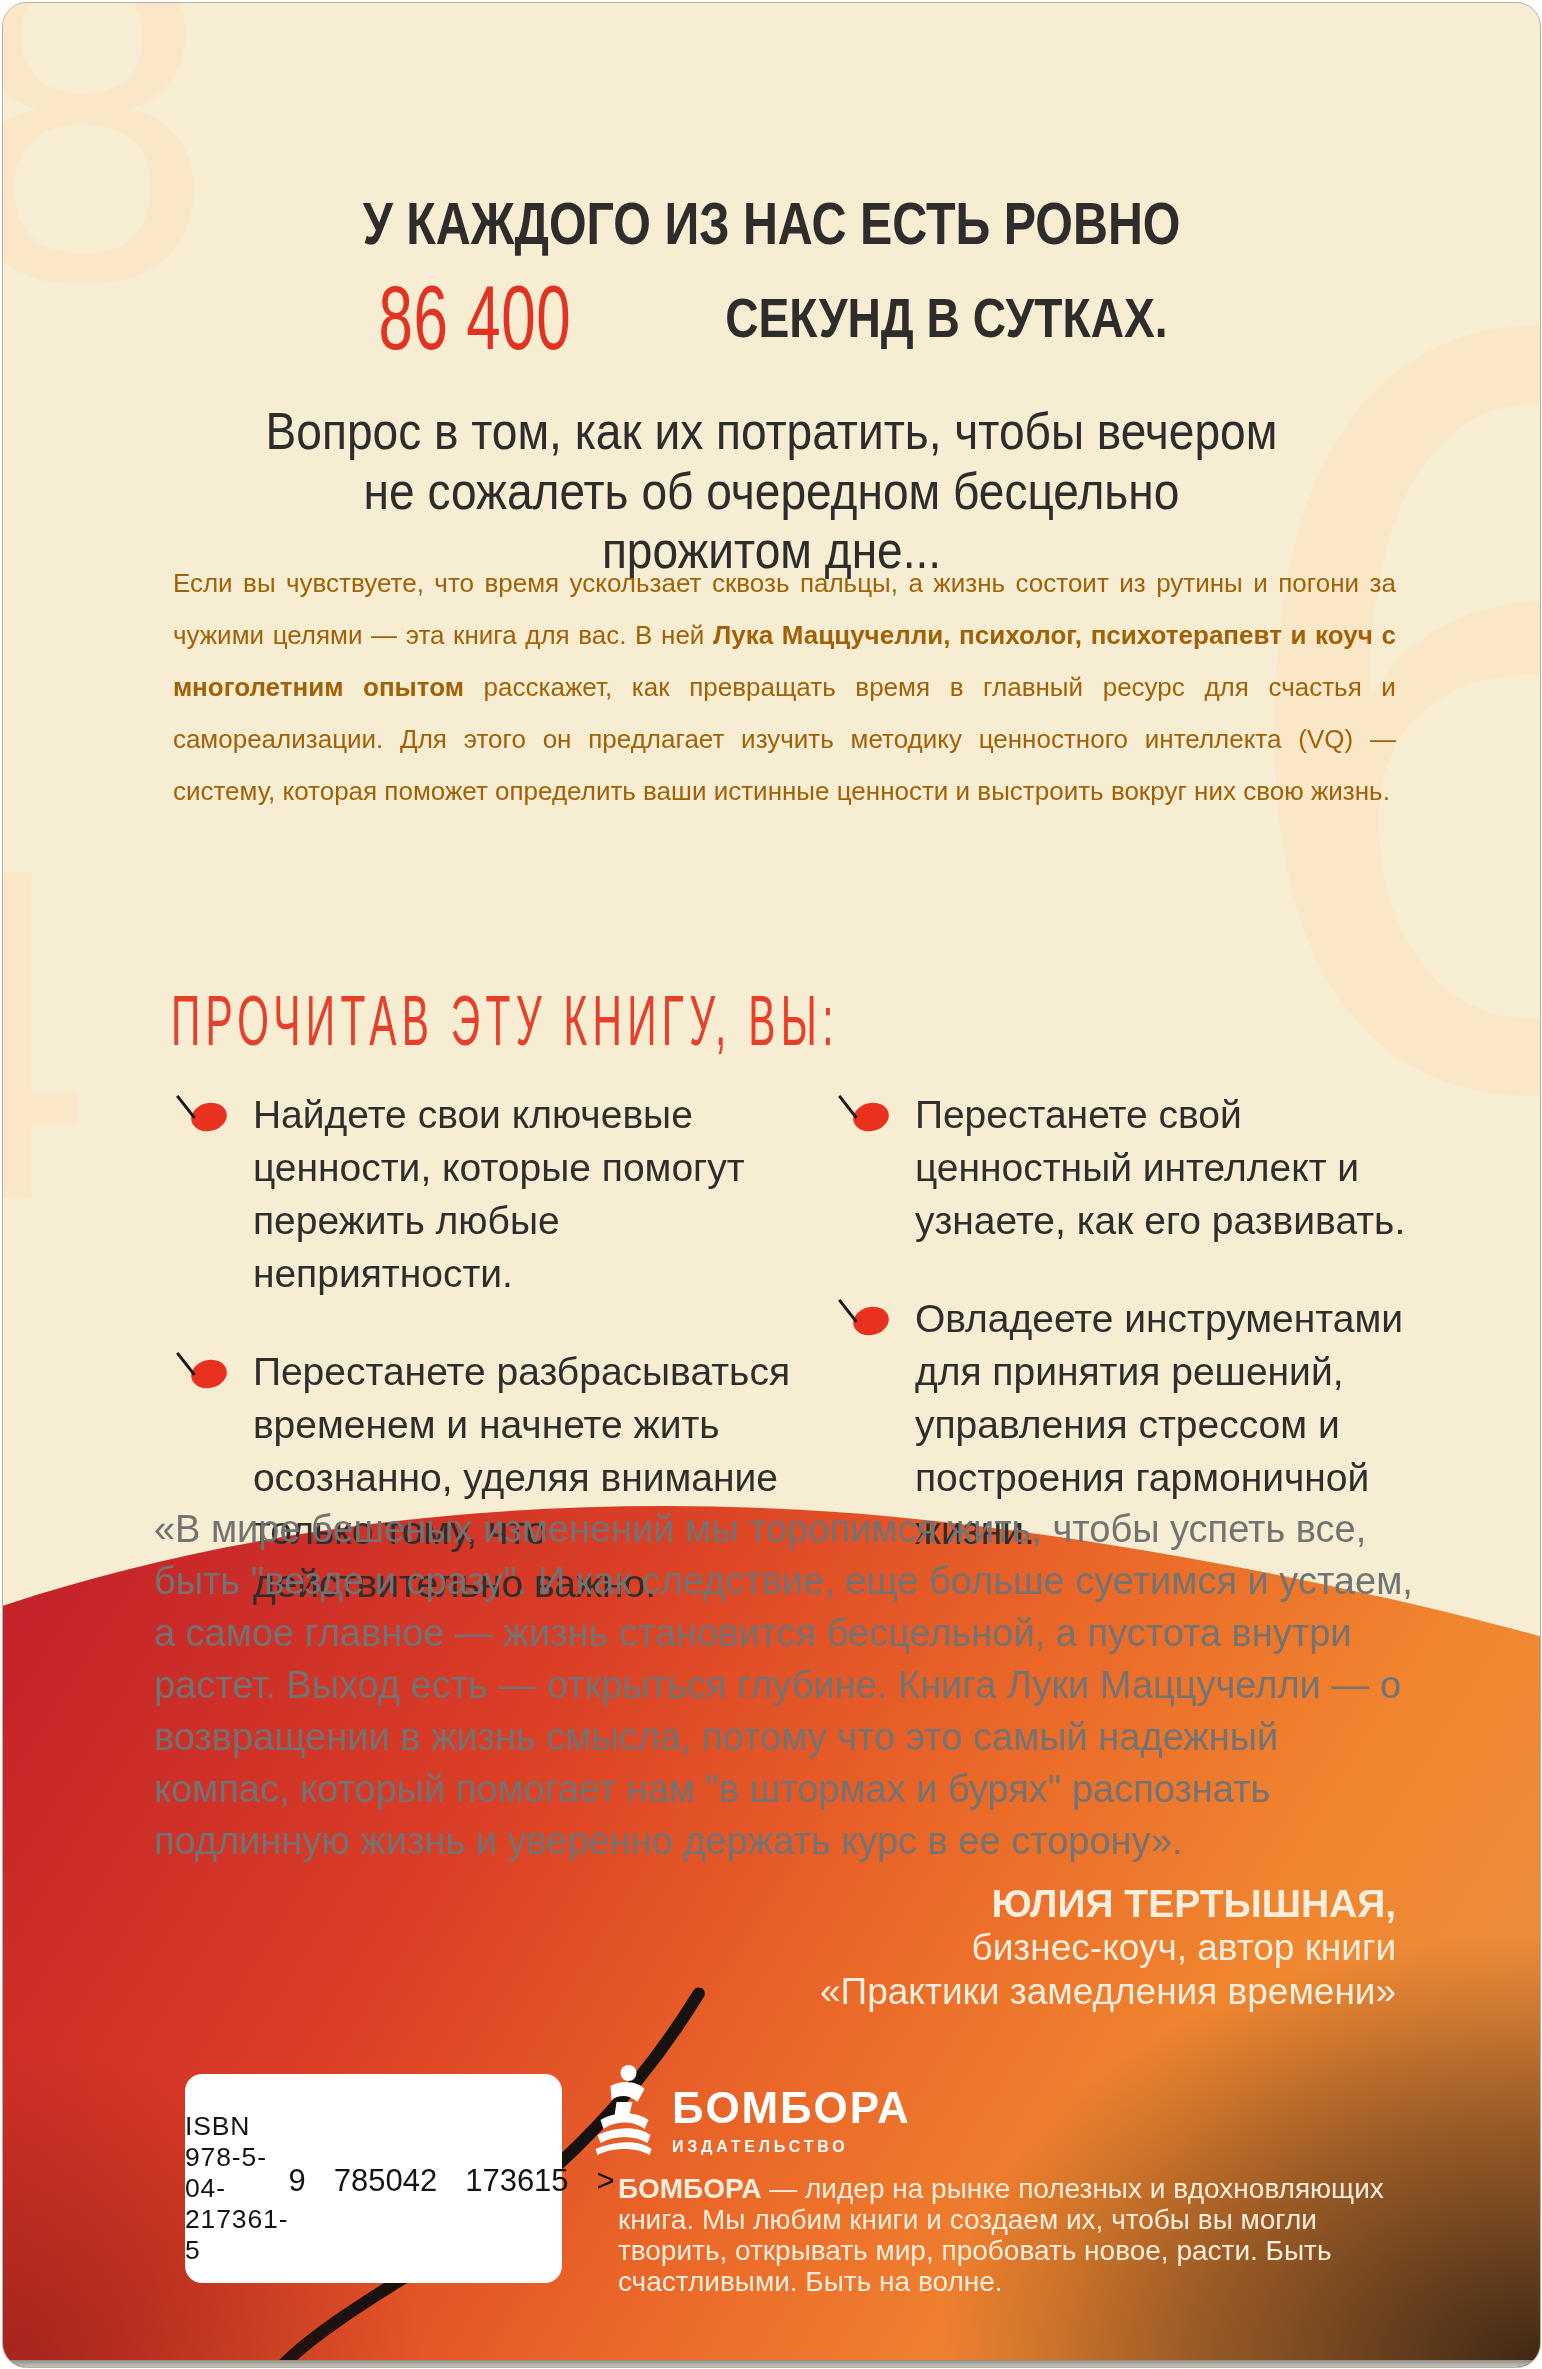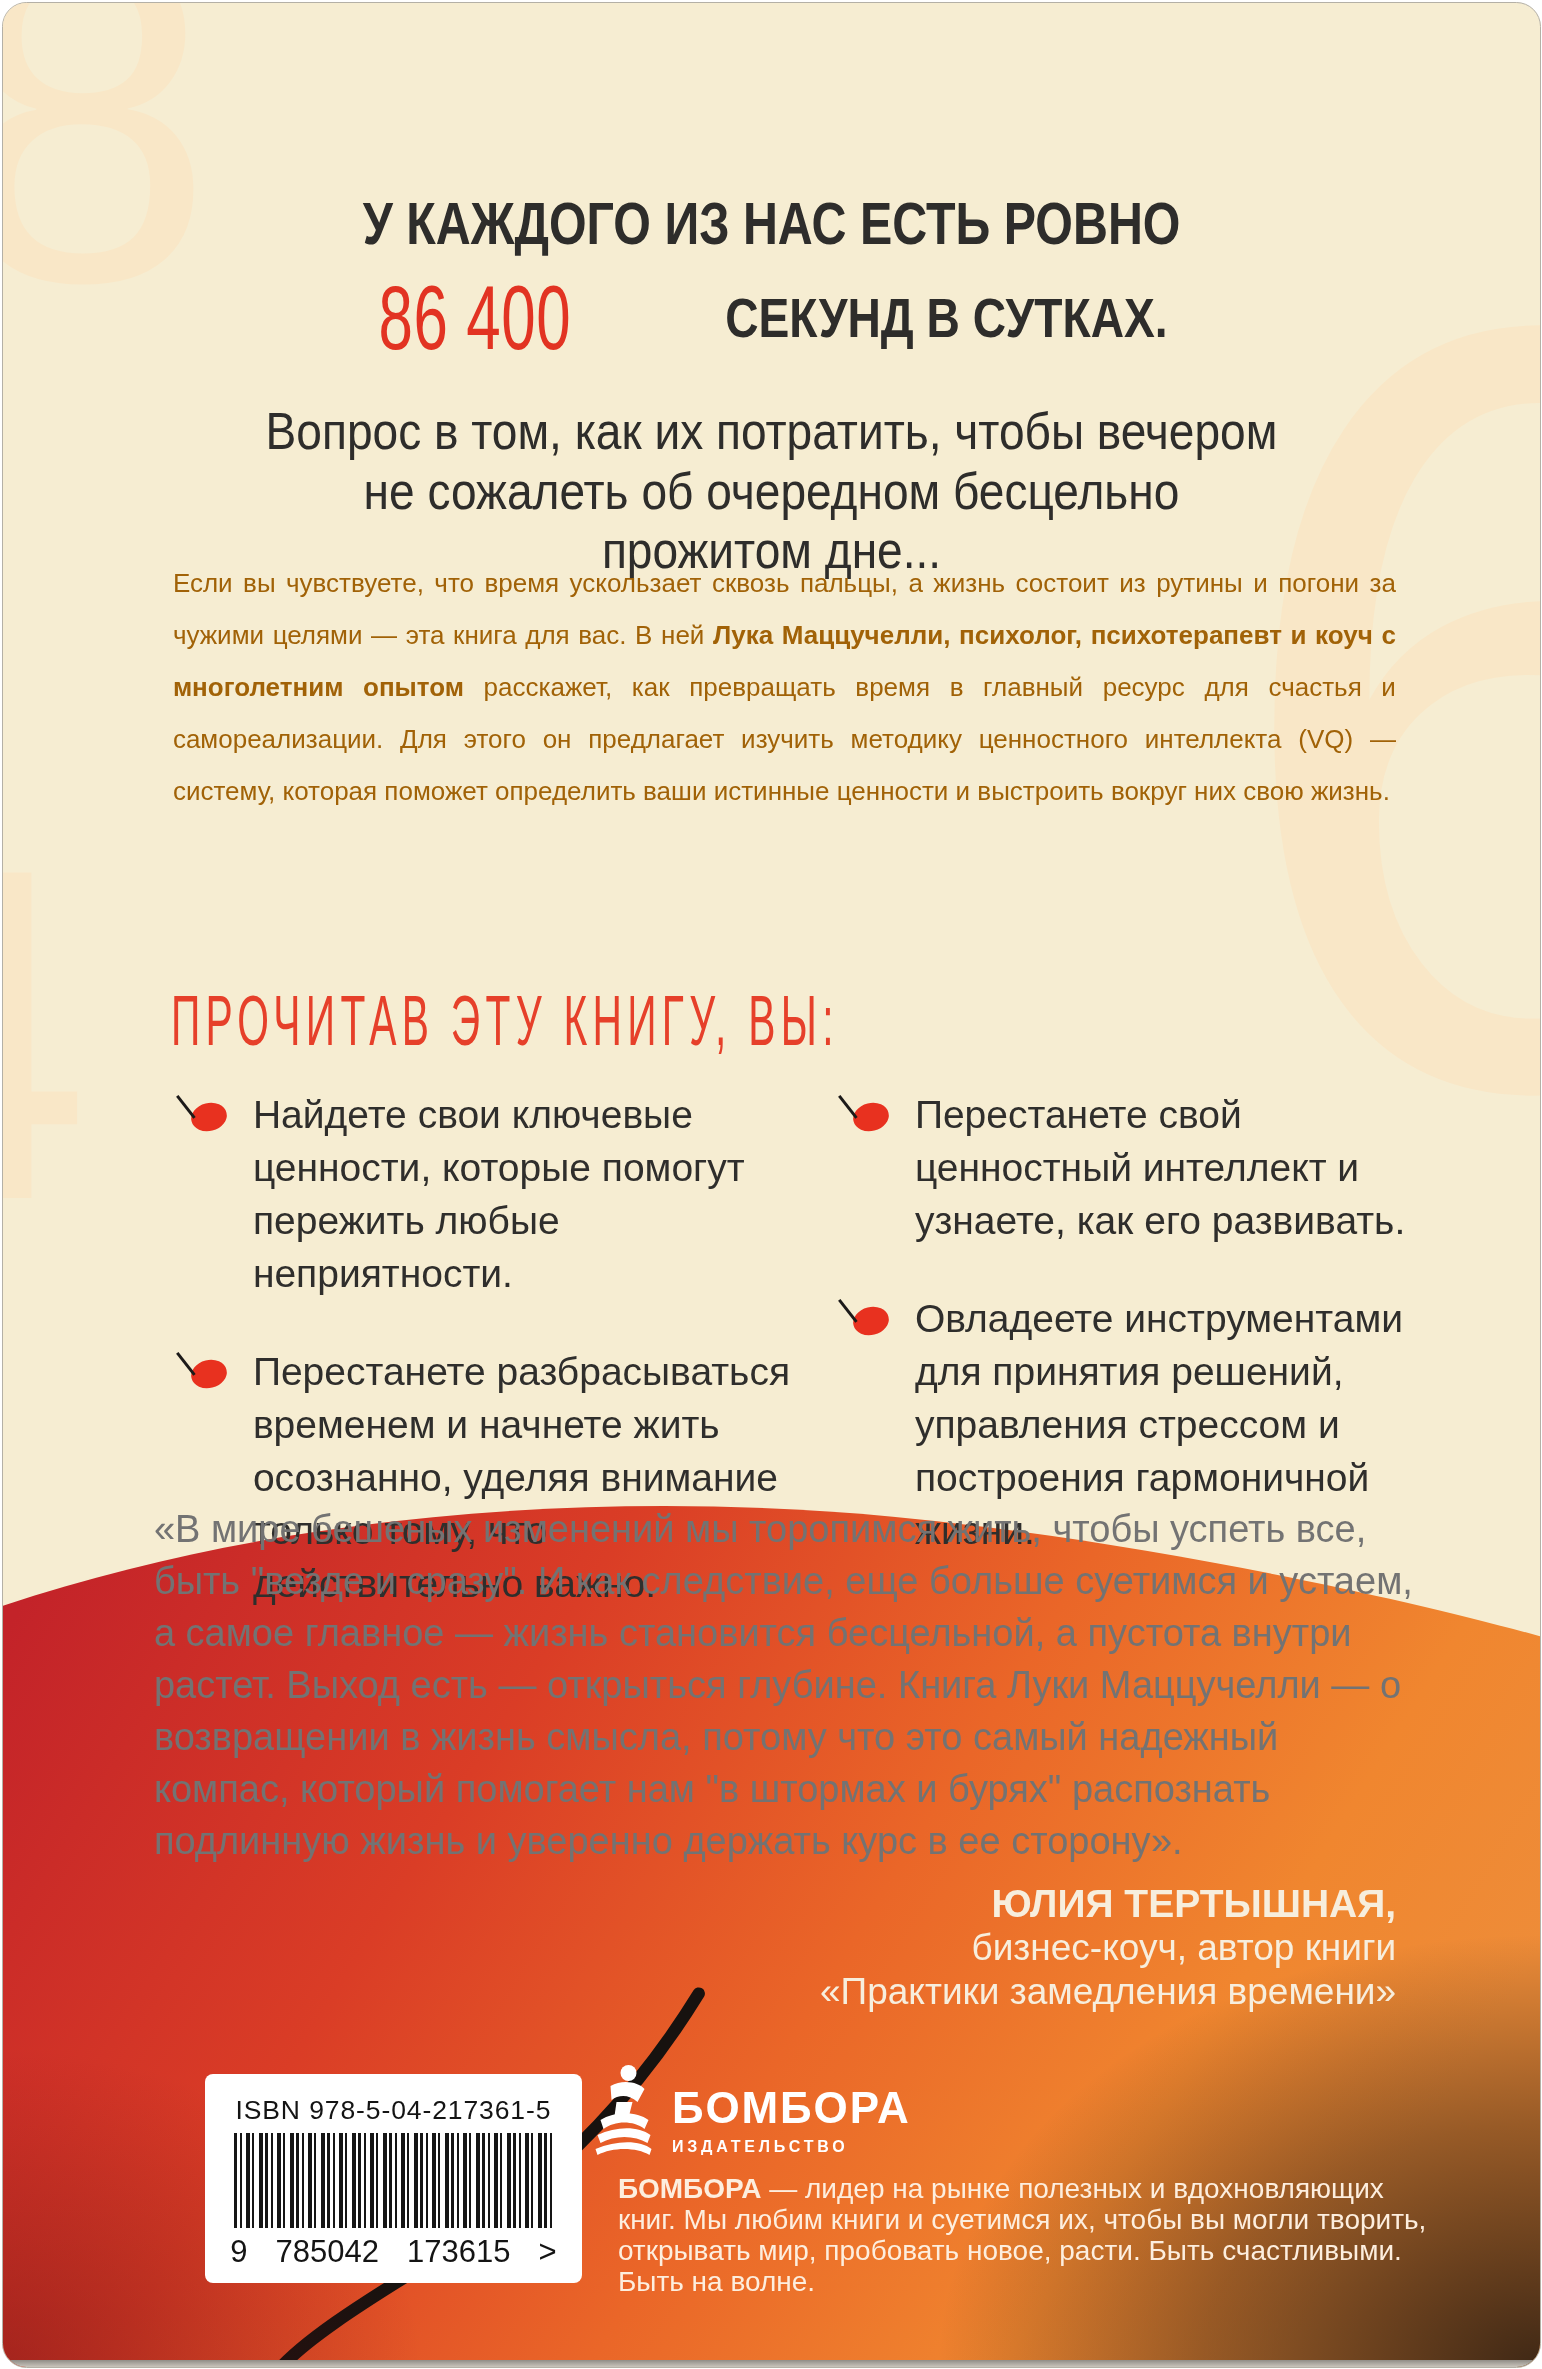--- a/index.html
+++ b/index.html
@@ -48,21 +48,21 @@
     background:radial-gradient(110% 120% at 0% 100%, rgba(105,12,18,.45), rgba(105,12,18,0) 65%);}
   .dark-corner{position:absolute;right:0;bottom:0;width:738px;height:530px;z-index:2;pointer-events:none;
     background:radial-gradient(120% 120% at 100% 100%, rgba(32,22,15,.85) 0%, rgba(32,22,15,.42) 38%, rgba(32,22,15,0) 68%);}
   .quote{position:absolute;left:151px;top:1500px;width:1259px;font-size:38px;line-height:52px;
     color:#737373;z-index:3;}
   .attribution{position:absolute;right:144px;top:1879px;text-align:right;color:#f7eedd;z-index:3;line-height:44px;}
   .attr-name{font-size:39px;font-weight:700;}
   .attr-role,.attr-book{font-size:37px;font-weight:400;}
   
   .isbn-card{position:absolute;left:182px;top:2071px;width:377px;height:209px;background:#ffffff;
-    border-radius:8px;z-index:4;display:flex;flex-direction:column;align-items:center;margin-left:20px;}
+    border-radius:17px;z-index:4;display:flex;flex-direction:row;align-items:center;}
   .isbn-text{margin-top:21px;font-size:26.5px;color:#141414;letter-spacing:0.9px;}
   .ean-bars{margin-top:7.6px;width:318px;height:95px;
     background:repeating-linear-gradient(90deg,
       #151515 0 2.8px,#ffffff 2.8px 5.7px,
       #151515 5.7px 7.6px,#ffffff 7.6px 12.3px,
       #151515 12.3px 16px,#ffffff 16px 18px,
       #151515 18px 20px,#ffffff 20px 24.6px,
       #151515 24.6px 29px,#ffffff 29px 31px);}
   .ean-digits{margin-top:5.7px;font-size:31px;color:#141414;display:flex;gap:28px;align-items:baseline;}
   
@@ -166,17 +166,17 @@
       <path d="M8 58 C22 49 44 49 56 58 L52 67 C40 58 22 59 11 67 Z" fill="#ffffff"></path>
       <path d="M5 73 C24 64 46 64 58 73 L55 81 C42 73 22 73 8 81 Z" fill="#ffffff"></path>
       <path d="M3 87 C24 78 48 78 59 87 L57 93 C44 85 20 85 5 93 Z" fill="#ffffff"></path>
     </svg>
     <div>
       <div class="logo-name">БОМБОРА</div>
       <div class="logo-sub">ИЗДАТЕЛЬСТВО</div>
     </div>
   </div>
 
-  <div class="blurb"><b>БОМБОРА</b><span> — лидер на рынке полезных и вдохновляющих книг. Мы любим книги и суетимся их, чтобы вы могли творить, открывать мир, пробовать новое, расти. Быть счастливыми. Быть на волне.</span></div>
+  <div class="blurb"><b>БОМБОРА</b><span> — лидер на рынке полезных и вдохновляющих книга. Мы любим книги и создаем их, чтобы вы могли творить, открывать мир, пробовать новое, расти. Быть счастливыми. Быть на волне.</span></div>
 
   <div class="bottom-strip"></div>
 </div>
 
 
 </body></html>

